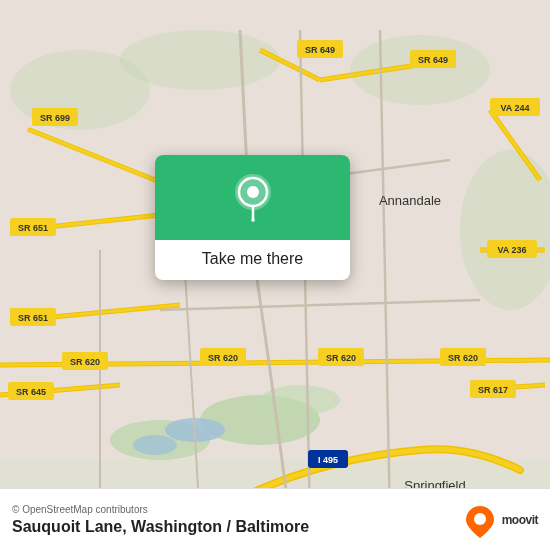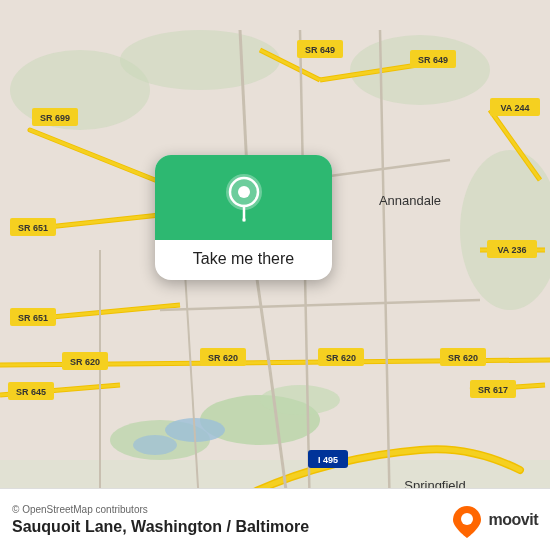--- a/index.html
+++ b/index.html
@@ -81,23 +81,23 @@
       font-weight: bold;
       color: #333;
       letter-spacing: -0.5px;
     }
 
     
     #popup-card {
       position: absolute;
       top: 155px;
       left: 155px;
-      width: 177px;
+      width: 195px;
       background: white;
-      border-radius: 16px;
+      border-radius: 8px;
       box-shadow: 0 4px 15px rgba(0,0,0,0.3);
       z-index: 20;
       overflow: hidden;
     }
 
     #popup-green-section {
       background: #2db871;
       height: 85px;
       display: flex;
       align-items: center;
@@ -273,16 +273,16 @@
       <span id="copyright-text">© OpenStreetMap contributors</span>
       <span id="location-text">Sauquoit Lane, Washington / Baltimore</span>
     </div>
 
     <div id="moovit-logo">
 
       <svg width="36" height="36" viewBox="0 0 36 36">
         <path d="M18 4 C10.3 4 4 10.3 4 18 C4 25.7 18 36 18 36 C18 36 32 25.7 32 18 C32 10.3 25.7 4 18 4Z" fill="#ff6600"></path>
         <circle cx="18" cy="17" r="6" fill="white"></circle>
       </svg>
-      <span id="moovit-wordmark" style="font-size:16px;font-weight:bold;color:#333;">moovit</span>
+      <span id="moovit-wordmark" style="font-size:12px;font-weight:bold;color:#333;">moovit</span>
     </div>
   </div>
 </div>
 
 </body></html>

